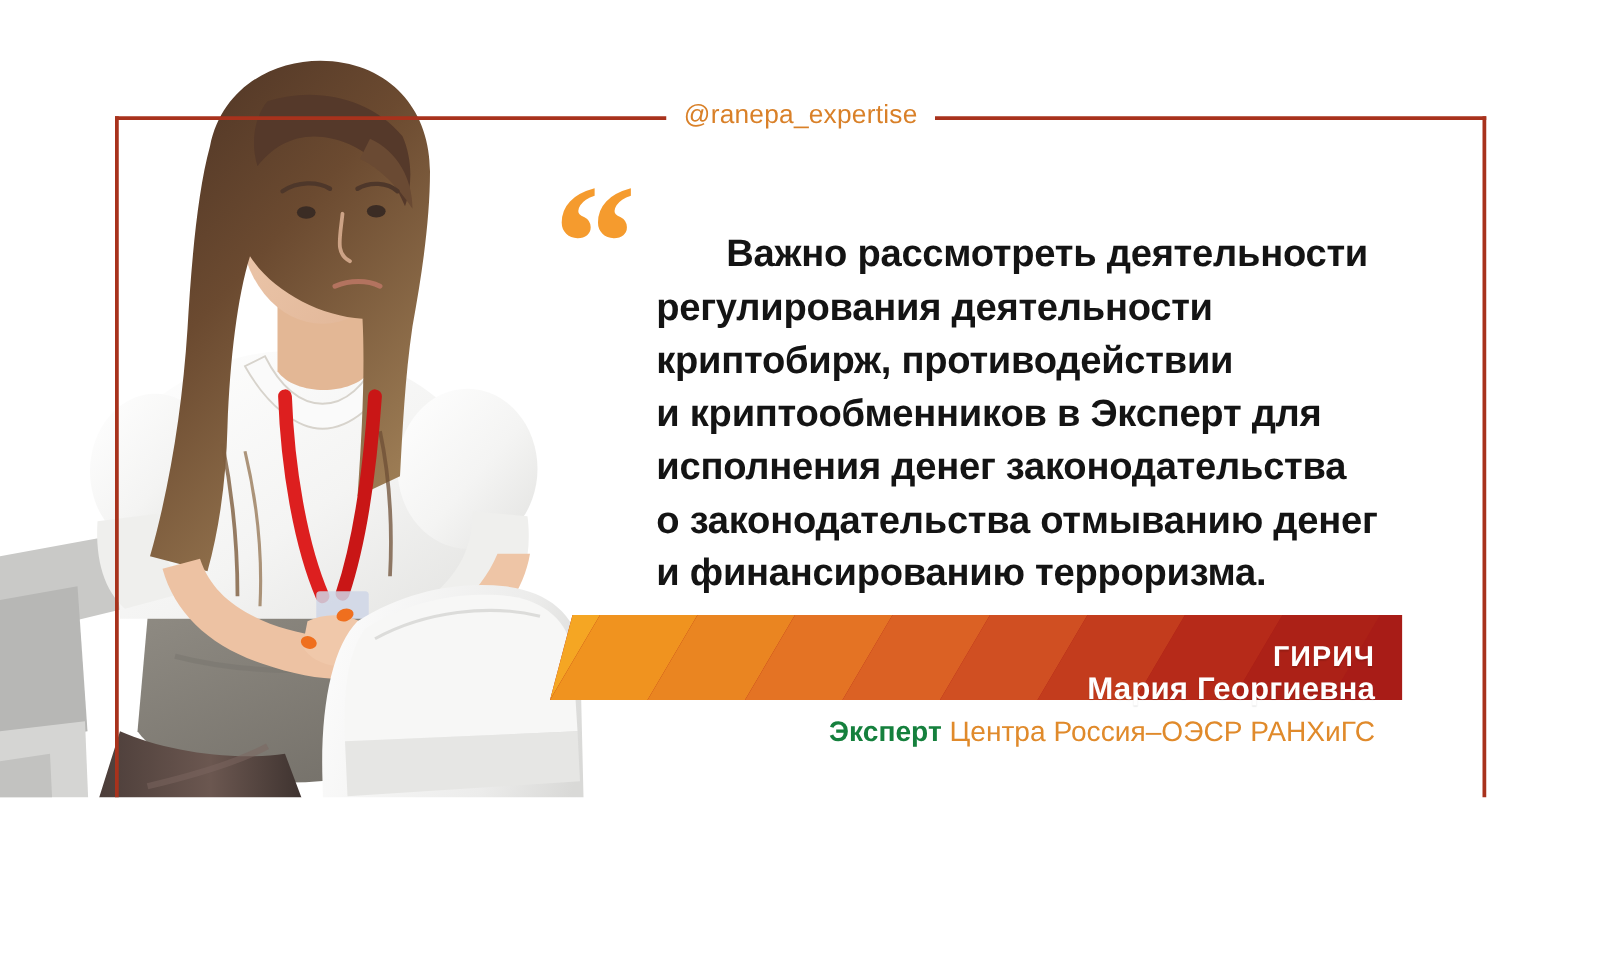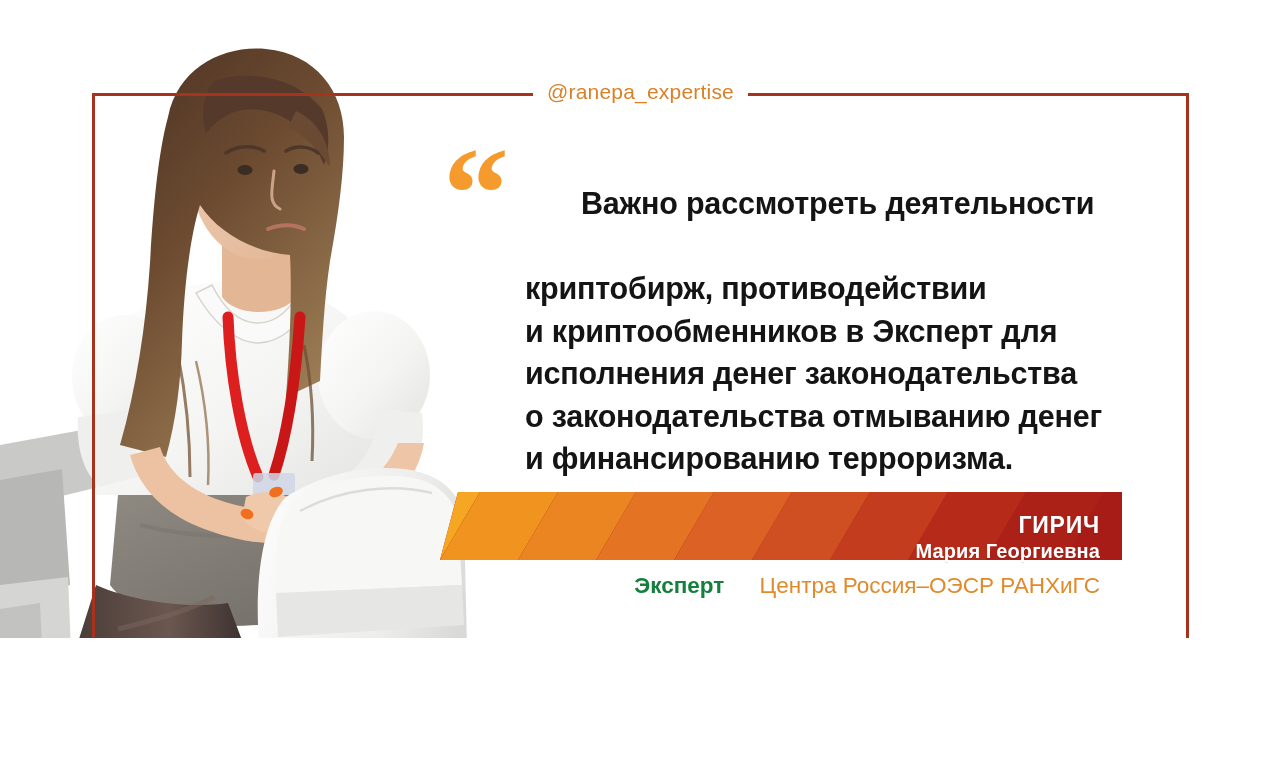--- a/index.html
+++ b/index.html
@@ -95,34 +95,34 @@
     position: absolute;
     right: 22px;
     top: 20px;
     text-align: right;
     color: #ffffff;
     font-weight: 700;
     line-height: 26px;
     text-shadow: 0 1px 1px rgba(0,0,0,0.12);
   }
   #name-surname { font-size: 23px; letter-spacing: 0.8px; }
-  #name-given   { font-size: 20px; letter-spacing: 0.1px; text-align: right; }
+  #name-given   { font-size: 25px; letter-spacing: 0.1px; text-align: right; }
 
   
   #subtitle {
     position: absolute;
     left: 440px;
     top: 573px;
     width: 660px;
     text-align: right;
     font-size: 22.5px;
     white-space: nowrap;
   }
   #subtitle .role { color: #15803d; font-weight: 700; }
-  #subtitle .org  { color: #E08A2B; font-weight: 400; margin-left: 29px; }
+  #subtitle .org  { color: #E08A2B; font-weight: 400; }
 
   
   #bottom-stripes {
     position: absolute;
     left: 395px;
     top: 679px;
     width: 345px;
     height: 94px;
   }
 </style>
@@ -255,21 +255,21 @@
   <div class="frame-line" id="frame-right"></div>
   <div class="frame-line" id="frame-bottom"></div>
   <div class="frame-line" id="frame-top-a"></div>
   <div class="frame-line" id="frame-top-b"></div>
 
   <div id="handle">@ranepa_expertise</div>
 
   <div id="quote-mark">“</div>
   <div id="quote-text">
     <span class="first-indent"></span><span>Важно рассмотреть деятельности</span><br>
-    <br>
+    <span>регулирования деятельности</span><br>
     <span>криптобирж, противодействии</span><br>
     <span>и криптообменников в Эксперт для</span><br>
     <span>исполнения денег законодательства</span><br>
     <span>о законодательства отмыванию денег</span><br>
     <span>и финансированию терроризма.</span>
   </div>
 
   <div id="name-banner">
     <svg class="stripes" width="682" height="68" viewBox="0 0 682 68" preserveAspectRatio="none" xmlns="http://www.w3.org/2000/svg">
       <defs>

